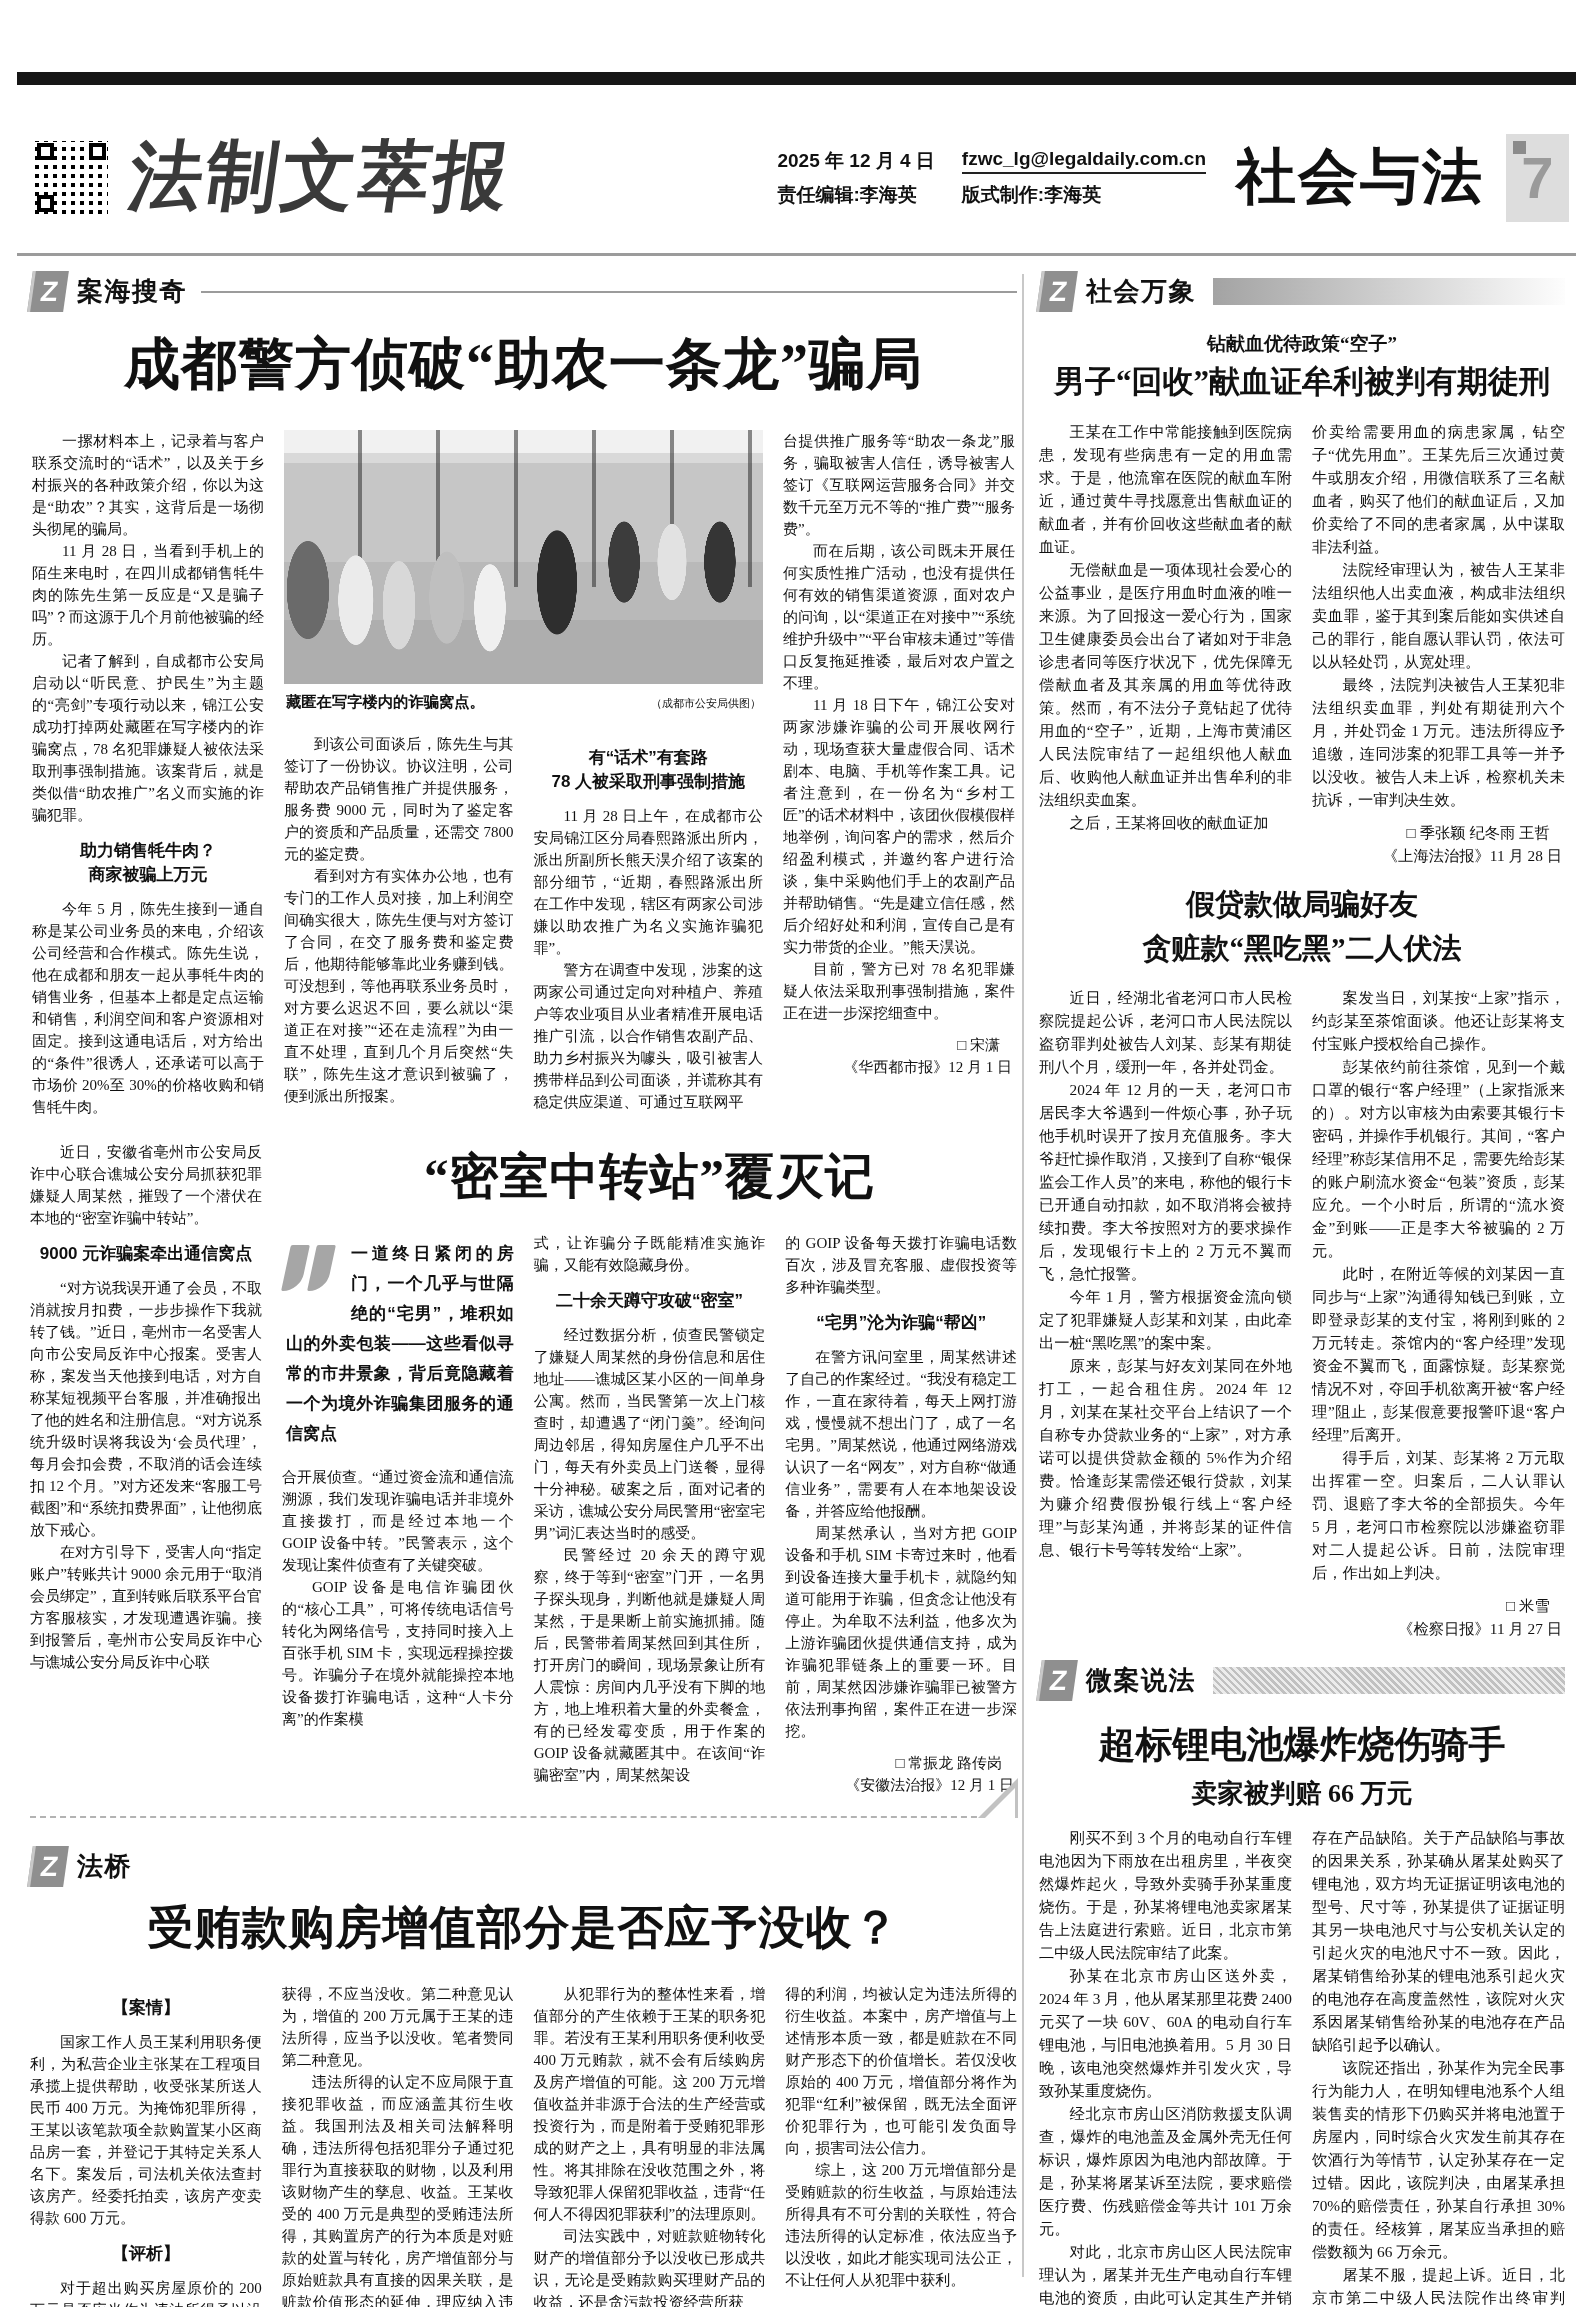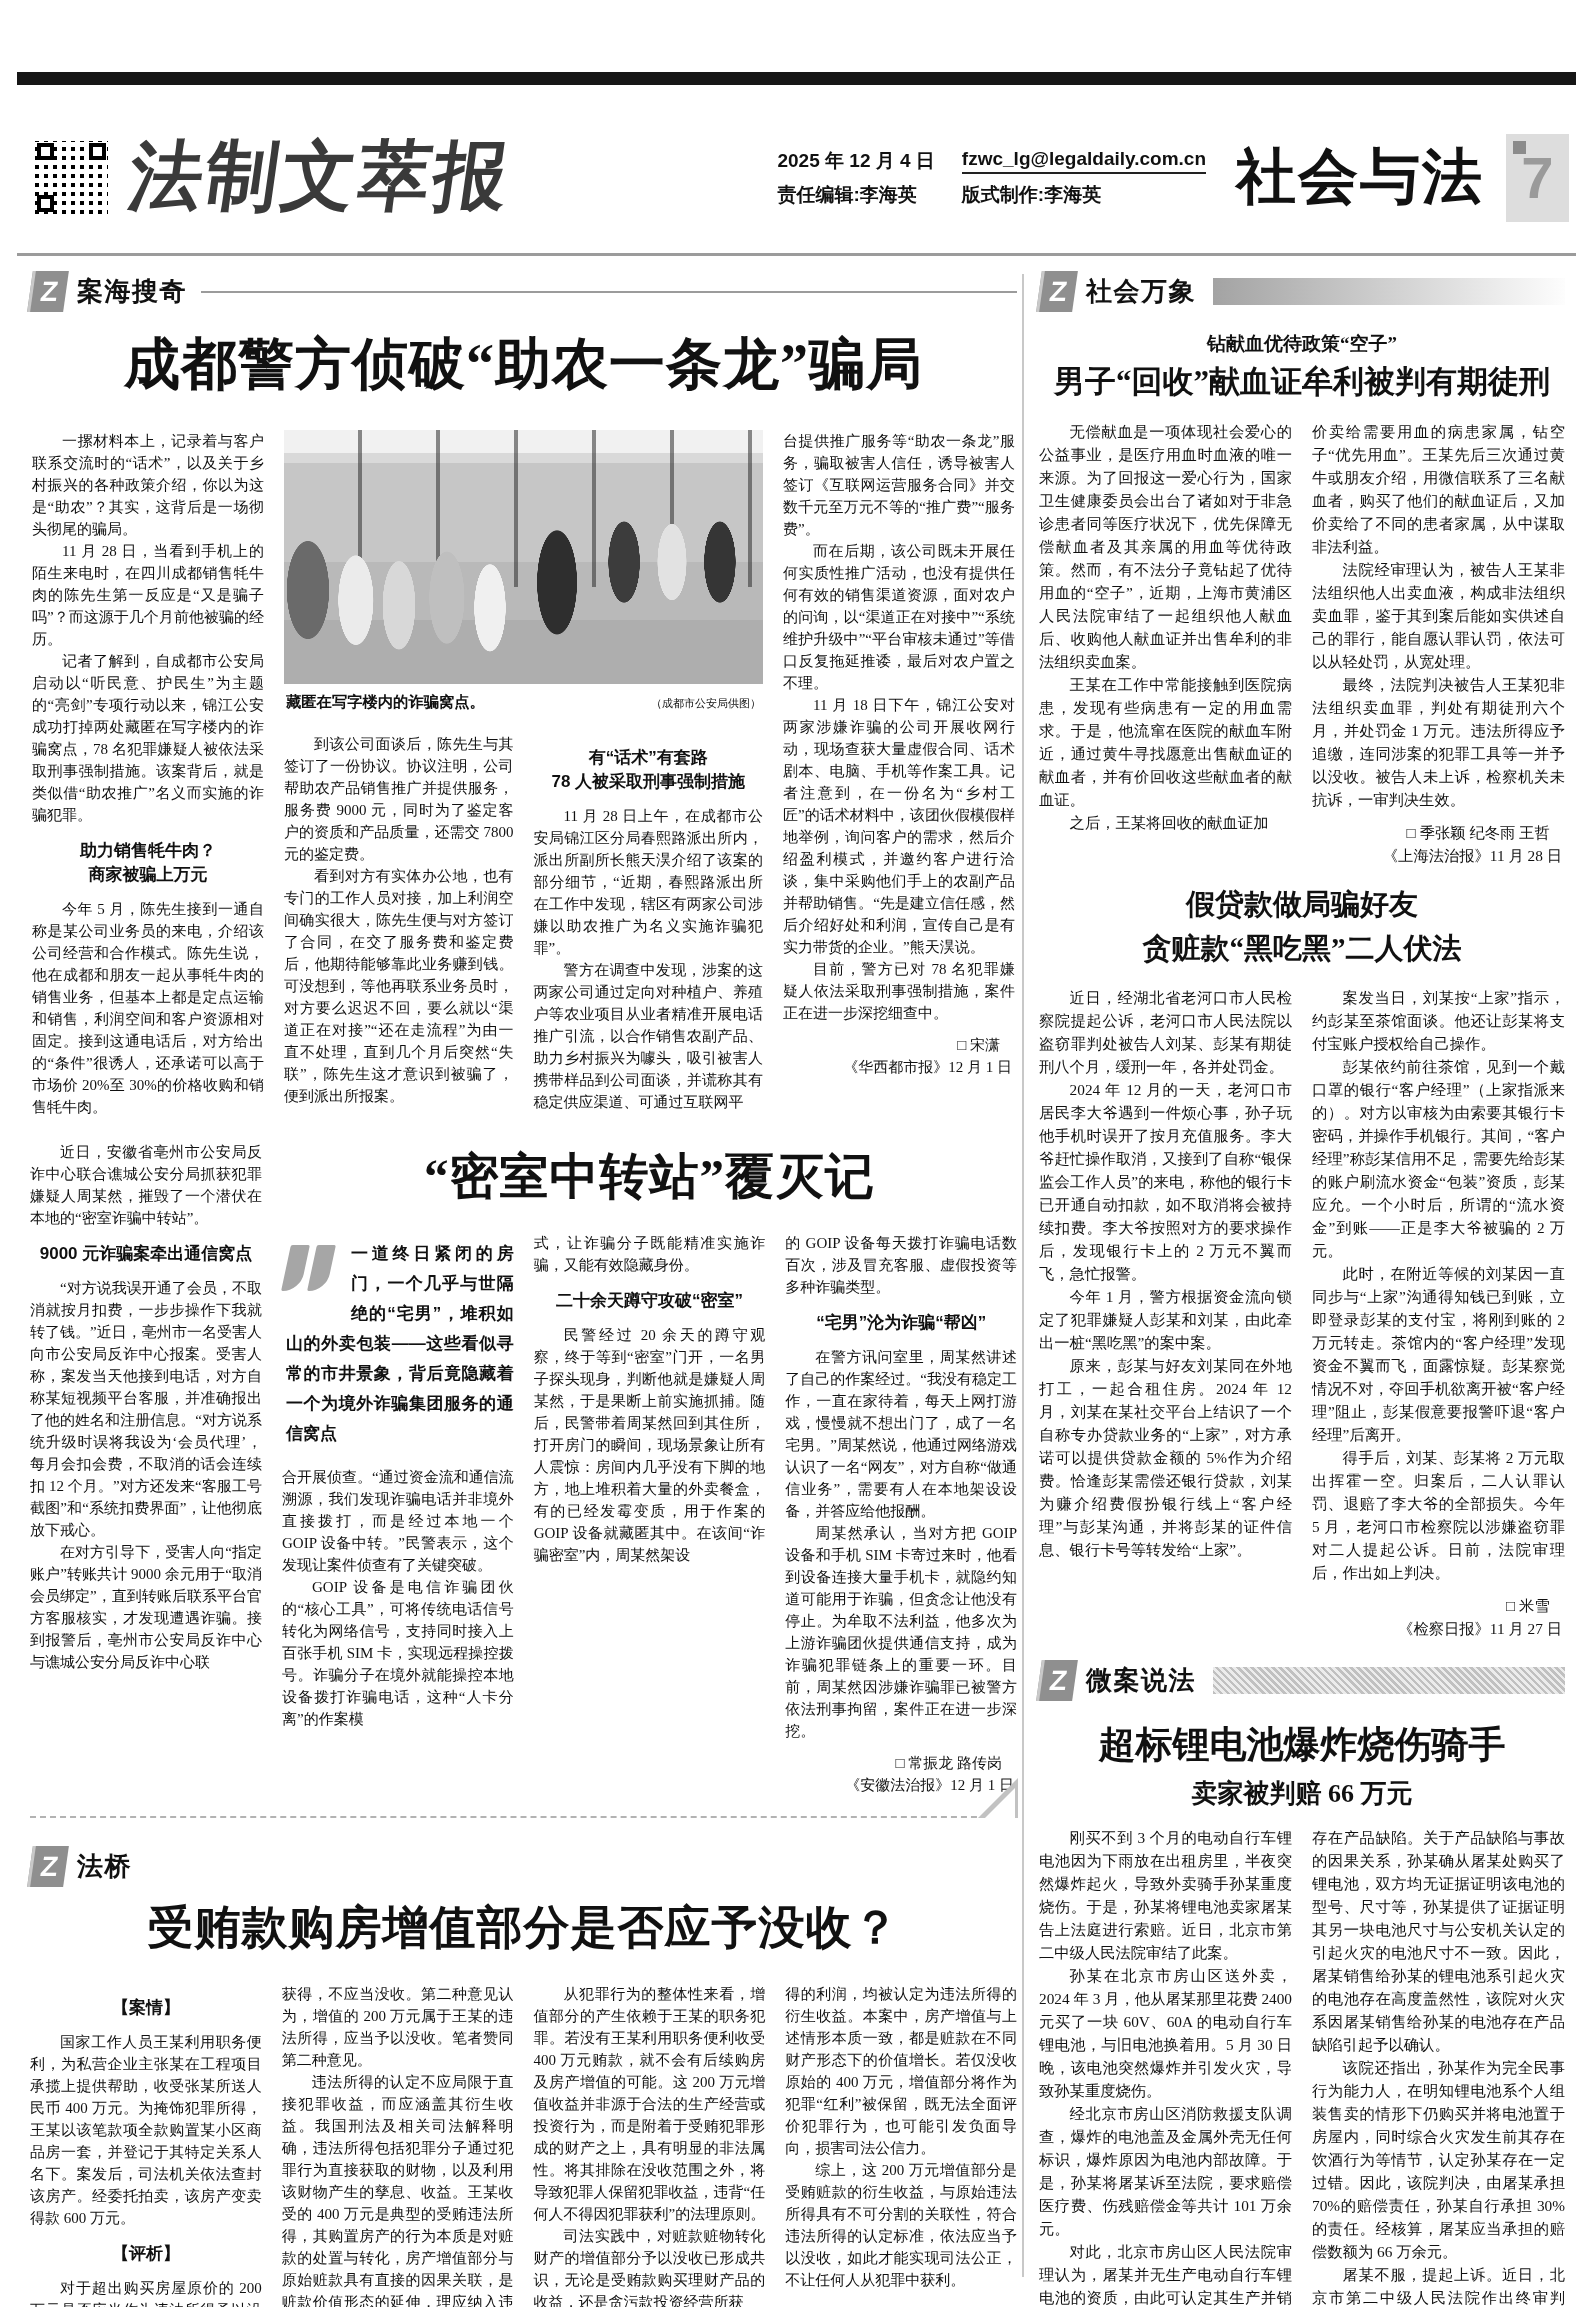--- a/index.html
+++ b/index.html
@@ -195,20 +195,21 @@
               <span class="qmark"><i></i><i></i></span><span class="pq-text">一道终日紧闭的房门，一个几乎与世隔绝的“宅男”，堆积如山的外卖包装——这些看似寻常的市井景象，背后竟隐藏着一个为境外诈骗集团服务的通信窝点</span>
             </div>
             <div>
                 <p class="blk-cont">合开展侦查。“通过资金流和通信流溯源，我们发现诈骗电话并非境外直接拨打，而是经过本地一个 GOIP 设备中转。”民警表示，这个发现让案件侦查有了关键突破。</p>
                 <p class="blk-p">GOIP 设备是电信诈骗团伙的“核心工具”，可将传统电话信号转化为网络信号，支持同时接入上百张手机 SIM 卡，实现远程操控拨号。诈骗分子在境外就能操控本地设备拨打诈骗电话，这种“人卡分离”的作案模</p>
               </div>
           </div>
           <div class="col c-fl">
               <p class="blk-cont">式，让诈骗分子既能精准实施诈骗，又能有效隐藏身份。</p>
               <h4 class="blk-sub">二十余天蹲守攻破“密室”</h4>
+              <p class="blk-p">经过数据分析，侦查民警锁定了嫌疑人周某然的身份信息和居住地址——谯城区某小区的一间单身公寓。然而，当民警第一次上门核查时，却遭遇了“闭门羹”。经询问周边邻居，得知房屋住户几乎不出门，每天有外卖员上门送餐，显得十分神秘。破案之后，面对记者的采访，谯城公安分局民警用“密室宅男”词汇表达当时的感受。</p>
               <p class="blk-p">民警经过 20 余天的蹲守观察，终于等到“密室”门开，一名男子探头现身，判断他就是嫌疑人周某然，于是果断上前实施抓捕。随后，民警带着周某然回到其住所，打开房门的瞬间，现场景象让所有人震惊：房间内几乎没有下脚的地方，地上堆积着大量的外卖餐盒，有的已经发霉变质，用于作案的 GOIP 设备就藏匿其中。在该间“诈骗密室”内，周某然架设</p>
             </div>
           <div class="col c-fl">
               <p class="blk-cont">的 GOIP 设备每天拨打诈骗电话数百次，涉及冒充客服、虚假投资等多种诈骗类型。</p>
               <h4 class="blk-sub">“宅男”沦为诈骗“帮凶”</h4>
               <p class="blk-p">在警方讯问室里，周某然讲述了自己的作案经过。“我没有稳定工作，一直在家待着，每天上网打游戏，慢慢就不想出门了，成了一名宅男。”周某然说，他通过网络游戏认识了一名“网友”，对方自称“做通信业务”，需要有人在本地架设设备，并答应给他报酬。</p>
               <p class="blk-p">周某然承认，当对方把 GOIP 设备和手机 SIM 卡寄过来时，他看到设备连接大量手机卡，就隐约知道可能用于诈骗，但贪念让他没有停止。为牟取不法利益，他多次为上游诈骗团伙提供通信支持，成为诈骗犯罪链条上的重要一环。目前，周某然因涉嫌诈骗罪已被警方依法刑事拘留，案件正在进一步深挖。</p>
               <p class="blk-byline">□ 常振龙 路传岗</p>
               <p class="blk-source">《安徽法治报》12 月 1 日</p>
             </div>
@@ -251,22 +252,22 @@
       <span class="zicon">Z</span>
       <span class="seclabel-text">社会万象</span>
       <span class="gradbar"></span>
     </div>
 
     <article class="sb-article">
       <h3 class="sb-title1">钻献血优待政策“空子”</h3>
       <h3 class="sb-title2">男子“回收”献血证牟利被判有期徒刑</h3>
       <div class="cols2">
         <div class="col c-fl">
+            <p class="blk-p">王某在工作中常能接触到医院病患，发现有些病患有一定的用血需求。于是，他流窜在医院的献血车附近，通过黄牛寻找愿意出售献血证的献血者，并有价回收这些献血者的献血证。</p>
             <p class="blk-p">无偿献血是一项体现社会爱心的公益事业，是医疗用血时血液的唯一来源。为了回报这一爱心行为，国家卫生健康委员会出台了诸如对于非急诊患者同等医疗状况下，优先保障无偿献血者及其亲属的用血等优待政策。然而，有不法分子竟钻起了优待用血的“空子”，近期，上海市黄浦区人民法院审结了一起组织他人献血后、收购他人献血证并出售牟利的非法组织卖血案。</p>
-            <p class="blk-p">王某在工作中常能接触到医院病患，发现有些病患有一定的用血需求。于是，他流窜在医院的献血车附近，通过黄牛寻找愿意出售献血证的献血者，并有价回收这些献血者的献血证。</p>
             <p class="blk-p">之后，王某将回收的献血证加</p>
           </div>
         <div class="col c-fl">
             <p class="blk-cont">价卖给需要用血的病患家属，钻空子“优先用血”。王某先后三次通过黄牛或朋友介绍，用微信联系了三名献血者，购买了他们的献血证后，又加价卖给了不同的患者家属，从中谋取非法利益。</p>
             <p class="blk-p">法院经审理认为，被告人王某非法组织他人出卖血液，构成非法组织卖血罪，鉴于其到案后能如实供述自己的罪行，能自愿认罪认罚，依法可以从轻处罚，从宽处理。</p>
             <p class="blk-p">最终，法院判决被告人王某犯非法组织卖血罪，判处有期徒刑六个月，并处罚金 1 万元。违法所得应予追缴，连同涉案的犯罪工具等一并予以没收。被告人未上诉，检察机关未抗诉，一审判决生效。</p>
             <p class="blk-byline">□ 季张颖 纪冬雨 王哲</p>
             <p class="blk-source">《上海法治报》11 月 28 日</p>
           </div>
       </div>

